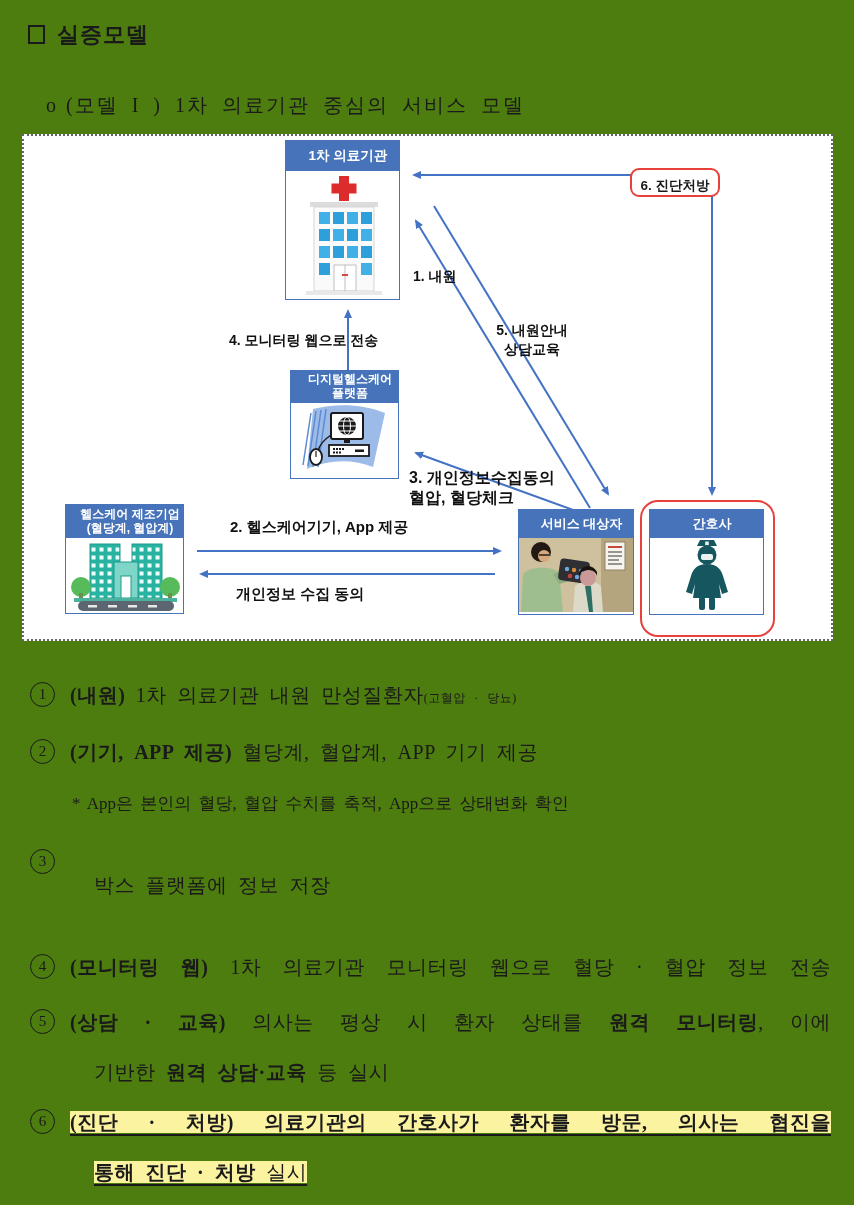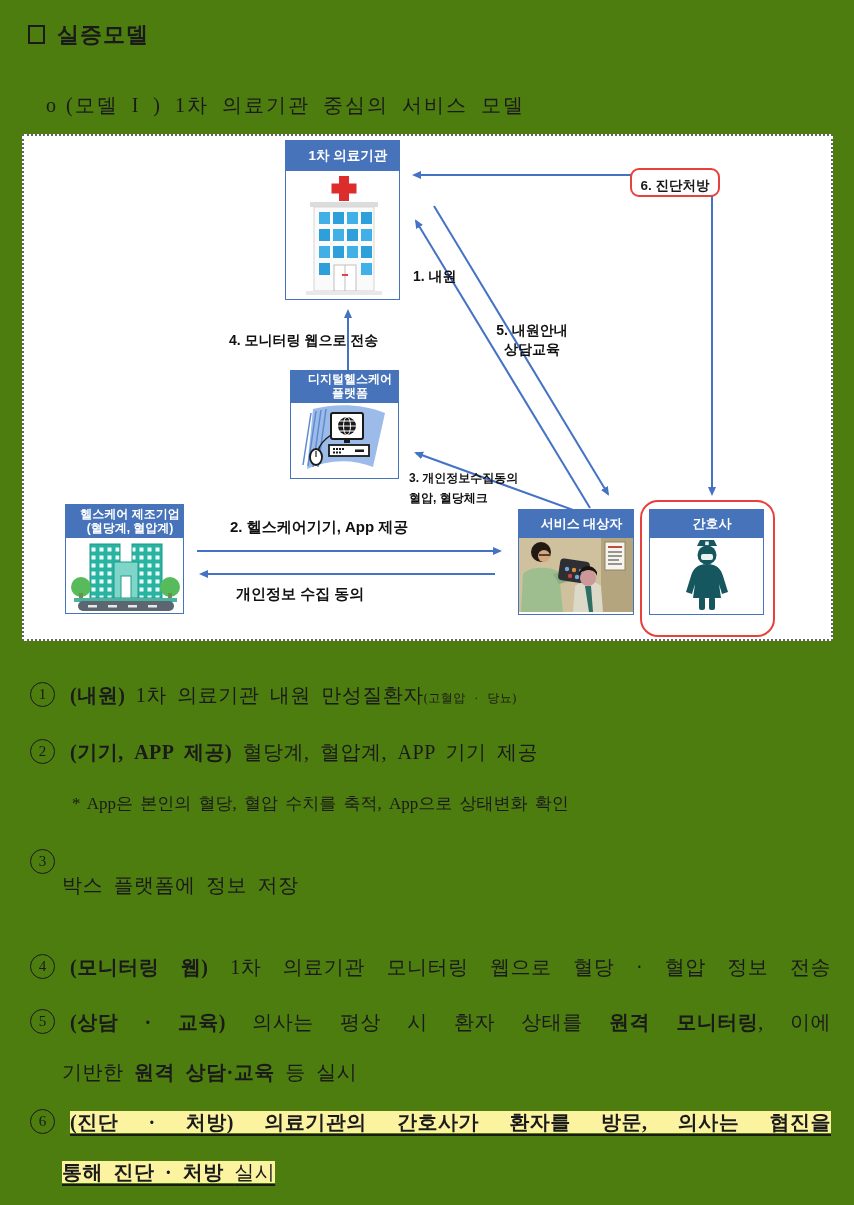--- a/index.html
+++ b/index.html
@@ -41,30 +41,30 @@
   .nurse-ring { position:absolute; left:616px; top:364px; width:135px; height:137px;
     border:2.5px solid #E8413C; border-radius:18px; z-index:1; background:transparent; }
   .red-label { position:absolute; left:606px; top:32px; width:90px; height:29px; z-index:3;
     border:2px solid #E8413C; border-radius:9px; background:#fff;
     font-size:13.5px; font-weight:bold; color:#1a1a1a;
     display:flex; align-items:flex-end; justify-content:center; }
   .dlabel { position:absolute; font-weight:bold; color:#111; z-index:2; }
   .dl-1 { left:389px; top:132px; font-size:14px; }
   .dl-5 { left:456px; top:185px; width:104px; font-size:14px; text-align:center; line-height:19px; }
   .dl-4 { left:205px; top:196px; font-size:14px; }
-  .dl-3 { left:385px; top:332px; font-size:12px; line-height:20px; }
+  .dl-3 { left:385px; top:332px; font-size:16px; line-height:20px; }
   .dl-2 { left:206px; top:382px; font-size:15px; }
   .dl-consent { left:212px; top:449px; font-size:15px; }
   
   .item { position:absolute; left:30px; width:801px; font-size:20px; letter-spacing:0.5px; word-spacing:5px; }
   .cnum { position:absolute; left:0; top:0; width:25px; height:25px; border:1.6px solid #1a1a1a;
     border-radius:50%; text-align:center; line-height:23px; font-size:15px; letter-spacing:0; }
   .itext { margin-left:40px; }
   .just { text-align:justify; text-align-last:justify; }
-  .iline2 { margin-left:32px; margin-top:23px; }
+  .iline2 { margin-left:64px; margin-top:23px; }
   .small { font-size:12px; }
   .note-line { position:absolute; left:72px; top:792px; font-size:17px; word-spacing:3px; }
   .hl { background:#FBF3A0; font-weight:bold; text-decoration:underline; text-underline-offset:5px; text-decoration-thickness:1.5px; }
   .hl .normal { font-weight:normal; }
   b, .b { font-weight:bold; }
 </style>
 </head>
 <body>
 
 <div class="page">

